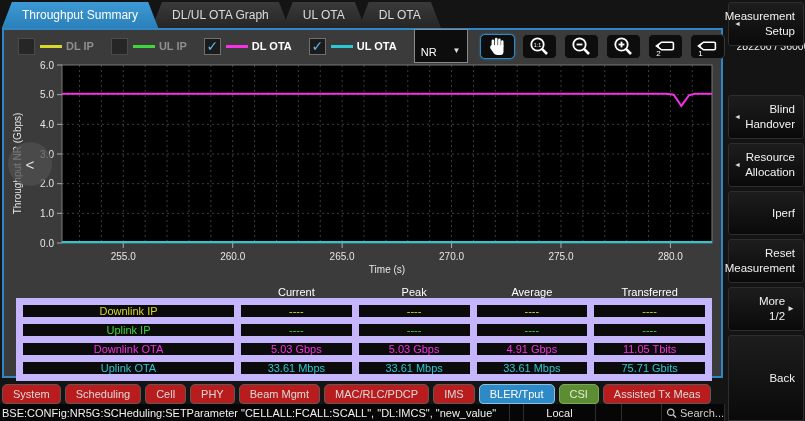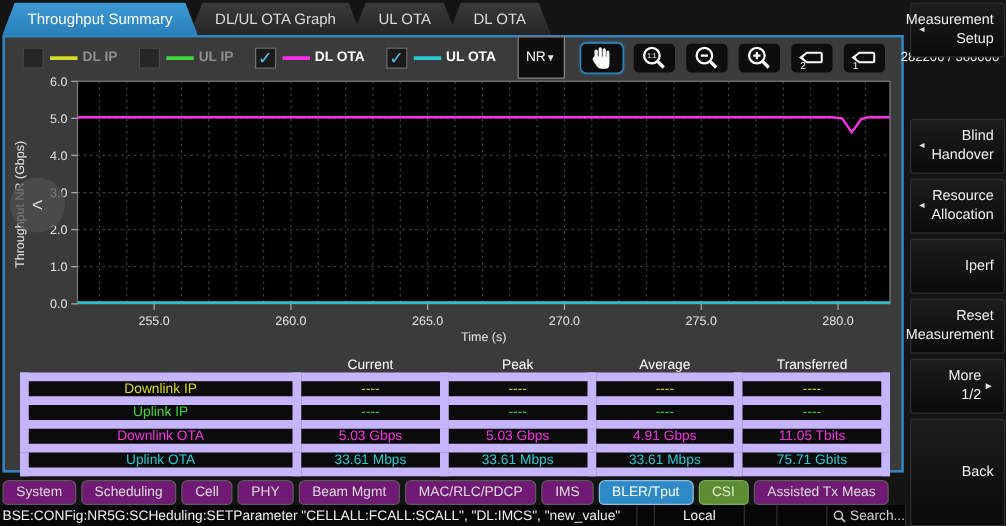--- a/index.html
+++ b/index.html
@@ -24,21 +24,21 @@
   .legend-item { display:flex; align-items:center; margin-right:17px; }
   .cbx { width:17px; height:17px; background:#262626; border:1px solid #4a4a4a; margin-right:5px;
          display:flex; align-items:center; justify-content:center; font-size:14px; line-height:14px;
          color:#5fb7e8; font-weight:bold; }
   .cbx.checked { background:#1b1b1b; border-color:#6f6f6f; }
   .swatch { width:22px; height:3px; margin-right:4px; }
   .legend-label { font-size:11px; font-weight:bold; color:#fff; white-space:nowrap; }
   .legend-item.disabled .legend-label { color:#8f8f8f; }
 
   #nr-dropdown { width:56px; height:21px; background:#0d0d0d; border:1px solid #8a8a8a; color:#fff;
-                 font-size:11px; display:flex; align-items:center; padding:16px 6px; margin-right:12px; }
+                 font-size:11px; display:flex; align-items:flex-start; padding:16px 6px; margin-right:12px;gap:16px; }
   #nr-dropdown .dd-val { flex:1; }
   #nr-dropdown .dd-arrow { font-size:8px; color:#e0e0e0; }
 
   #toolbar { display:flex; align-items:center; gap:7px; }
   .tbtn { width:35px; height:25px; background:#0d0d0d; border:1px solid #3a3a3a; border-radius:5px;
           display:flex; align-items:center; justify-content:center; }
   .tbtn.active { border-color:#2d8ac6; box-shadow:0 0 2px #2d8ac6; }
   .tbtn svg { display:block; }
   #counter { margin-left:12px; font-size:10.5px; color:#f0f0f0; white-space:nowrap; }
 
@@ -54,21 +54,21 @@
   
   #tput-table { position:absolute; left:12px; top:256px; width:696px; border-collapse:collapse;
                 table-layout:fixed; font-size:11px; }
   #tput-table th { color:#fff; font-weight:normal; height:15px; border:none; }
   #tput-table td { background:#0b0b0b; border:7px solid #c4b5fd; height:17px; text-align:center; }
   #tput-table td.rowlabel { text-align:center; }
   #tput-table col.c0 { width:218px; }
 
   
   #bottom-tabs { position:absolute; left:2px; top:383px; height:21px; display:flex; gap:4px; align-items:flex-end; }
-  .btab { height:20px; padding:3px 10px 0 10px; font-size:11px; color:#dcdcdc; background:#701a75;
+  .btab { height:20px; padding:3px 10px 0 10px; font-size:11px; color:#dcdcdc; background:#b91c1c;
           border:1px solid #5a5a5a; border-radius:5px 5px 4px 4px; white-space:nowrap; }
   .btab.active { background:#2d8ac6; border-color:#8cc0e0; color:#fff; }
   .btab.green  { background:#5d8d33; border-color:#7da857; color:#e4efd4; }
 
   
   #status-bar { position:absolute; left:0; top:404px; width:725px; height:17px; background:#060606;
                 display:flex; align-items:center; color:#f0f0f0; font-size:11px; }
   #cmd-text { flex:1; padding-left:2px; white-space:nowrap; overflow:hidden; }
   .scell { height:100%; border-left:1px solid #2e2e2e; display:flex; align-items:center; justify-content:center; }
   .scell.s1 { width:14px; } .scell.s2 { width:72px; } .scell.s3 { width:26px; } .scell.s4 { width:40px; }

